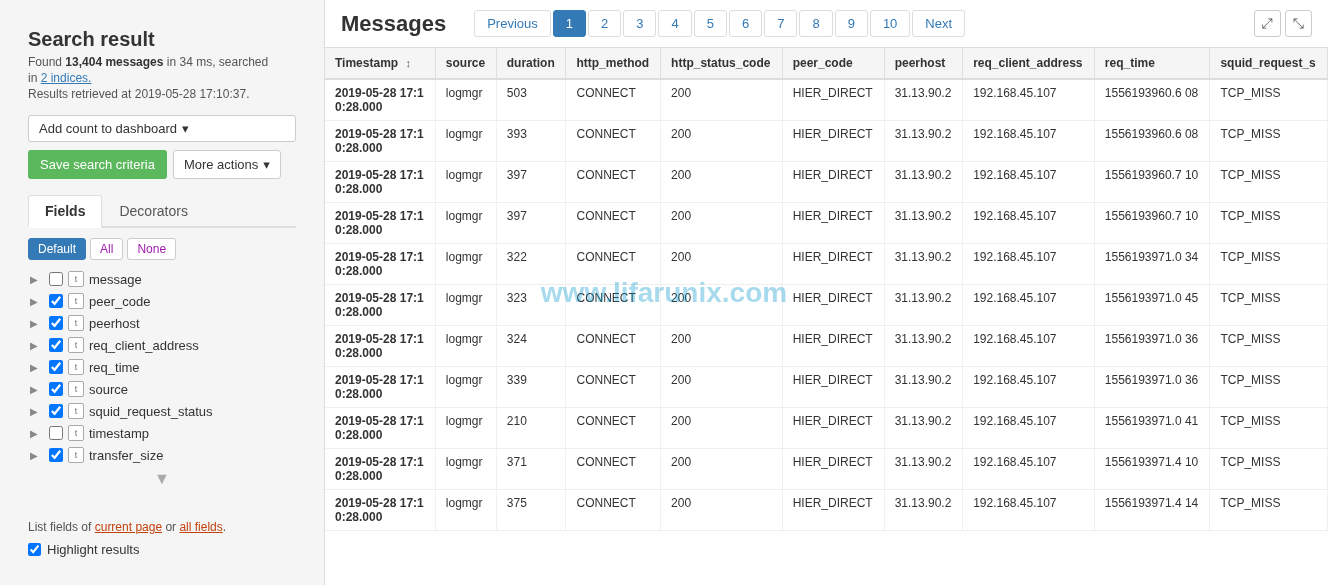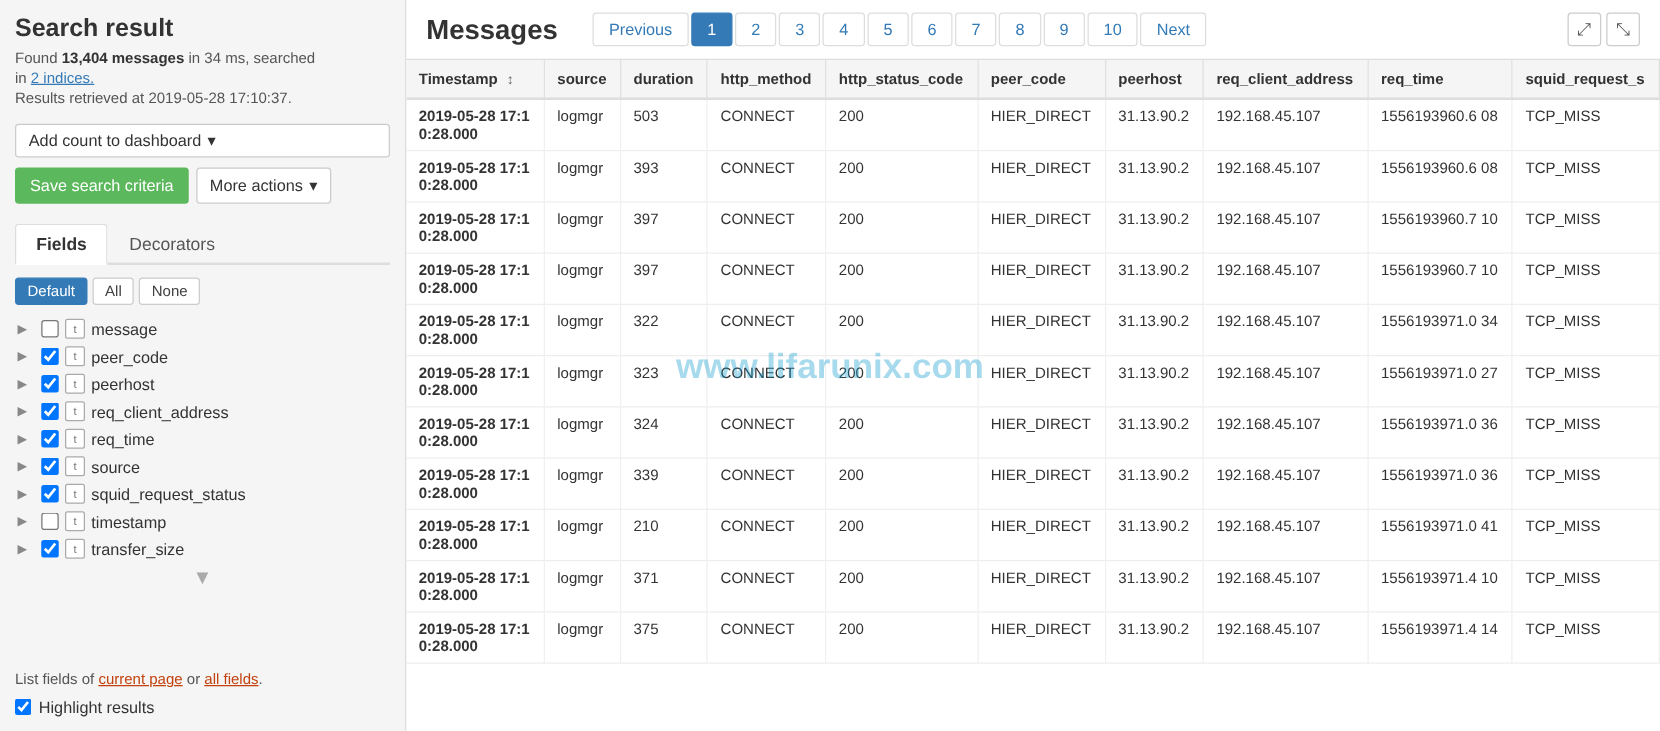--- a/index.html
+++ b/index.html
@@ -6,21 +6,21 @@
     body { font-family: Arial, sans-serif; font-size: 13px; background: #fff; display: flex; height: 585px; overflow: hidden; }
 
     
     .sidebar {
       width: 325px;
       min-width: 325px;
       background: #f5f5f5;
       border-right: 1px solid #ddd;
       display: flex;
       flex-direction: column;
-      padding: 12px;
+      padding: 28px;
       overflow-y: auto;
     }
     .sidebar-title {
       font-size: 20px;
       font-weight: bold;
       color: #333;
       margin-bottom: 4px;
     }
     .sidebar-found {
       font-size: 12px;
@@ -104,21 +104,21 @@
       gap: 4px;
       margin-bottom: 8px;
     }
     .filter-btn {
       padding: 3px 9px;
       border: 1px solid #ccc;
       border-radius: 3px;
       background: #fff;
       cursor: pointer;
       font-size: 12px;
-      color: #404040;
+      color: #a21caf;
     }
     .filter-btn.active {
       background: #337ab7;
       color: #fff;
       border-color: #337ab7;
     }
     .filter-input {
       flex: 1;
       border: 1px solid #ccc;
       border-radius: 3px;
@@ -514,21 +514,21 @@
             <td class="timestamp-cell" style="white-space: pre-line;">2019-05-28 17:1
 0:28.000</td>
             <td>logmgr</td>
             <td>323</td>
             <td>CONNECT</td>
             <td>200</td>
             <td>HIER_DIRECT</td>
             <td>31.13.90.2</td>
             <td>192.168.45.107</td>
             <td>1556193971.0
-27</td>
+45</td>
             <td>TCP_MISS</td>
           </tr>
           <tr>
             <td class="timestamp-cell" style="white-space: pre-line;">2019-05-28 17:1
 0:28.000</td>
             <td>logmgr</td>
             <td>324</td>
             <td>CONNECT</td>
             <td>200</td>
             <td>HIER_DIRECT</td>

